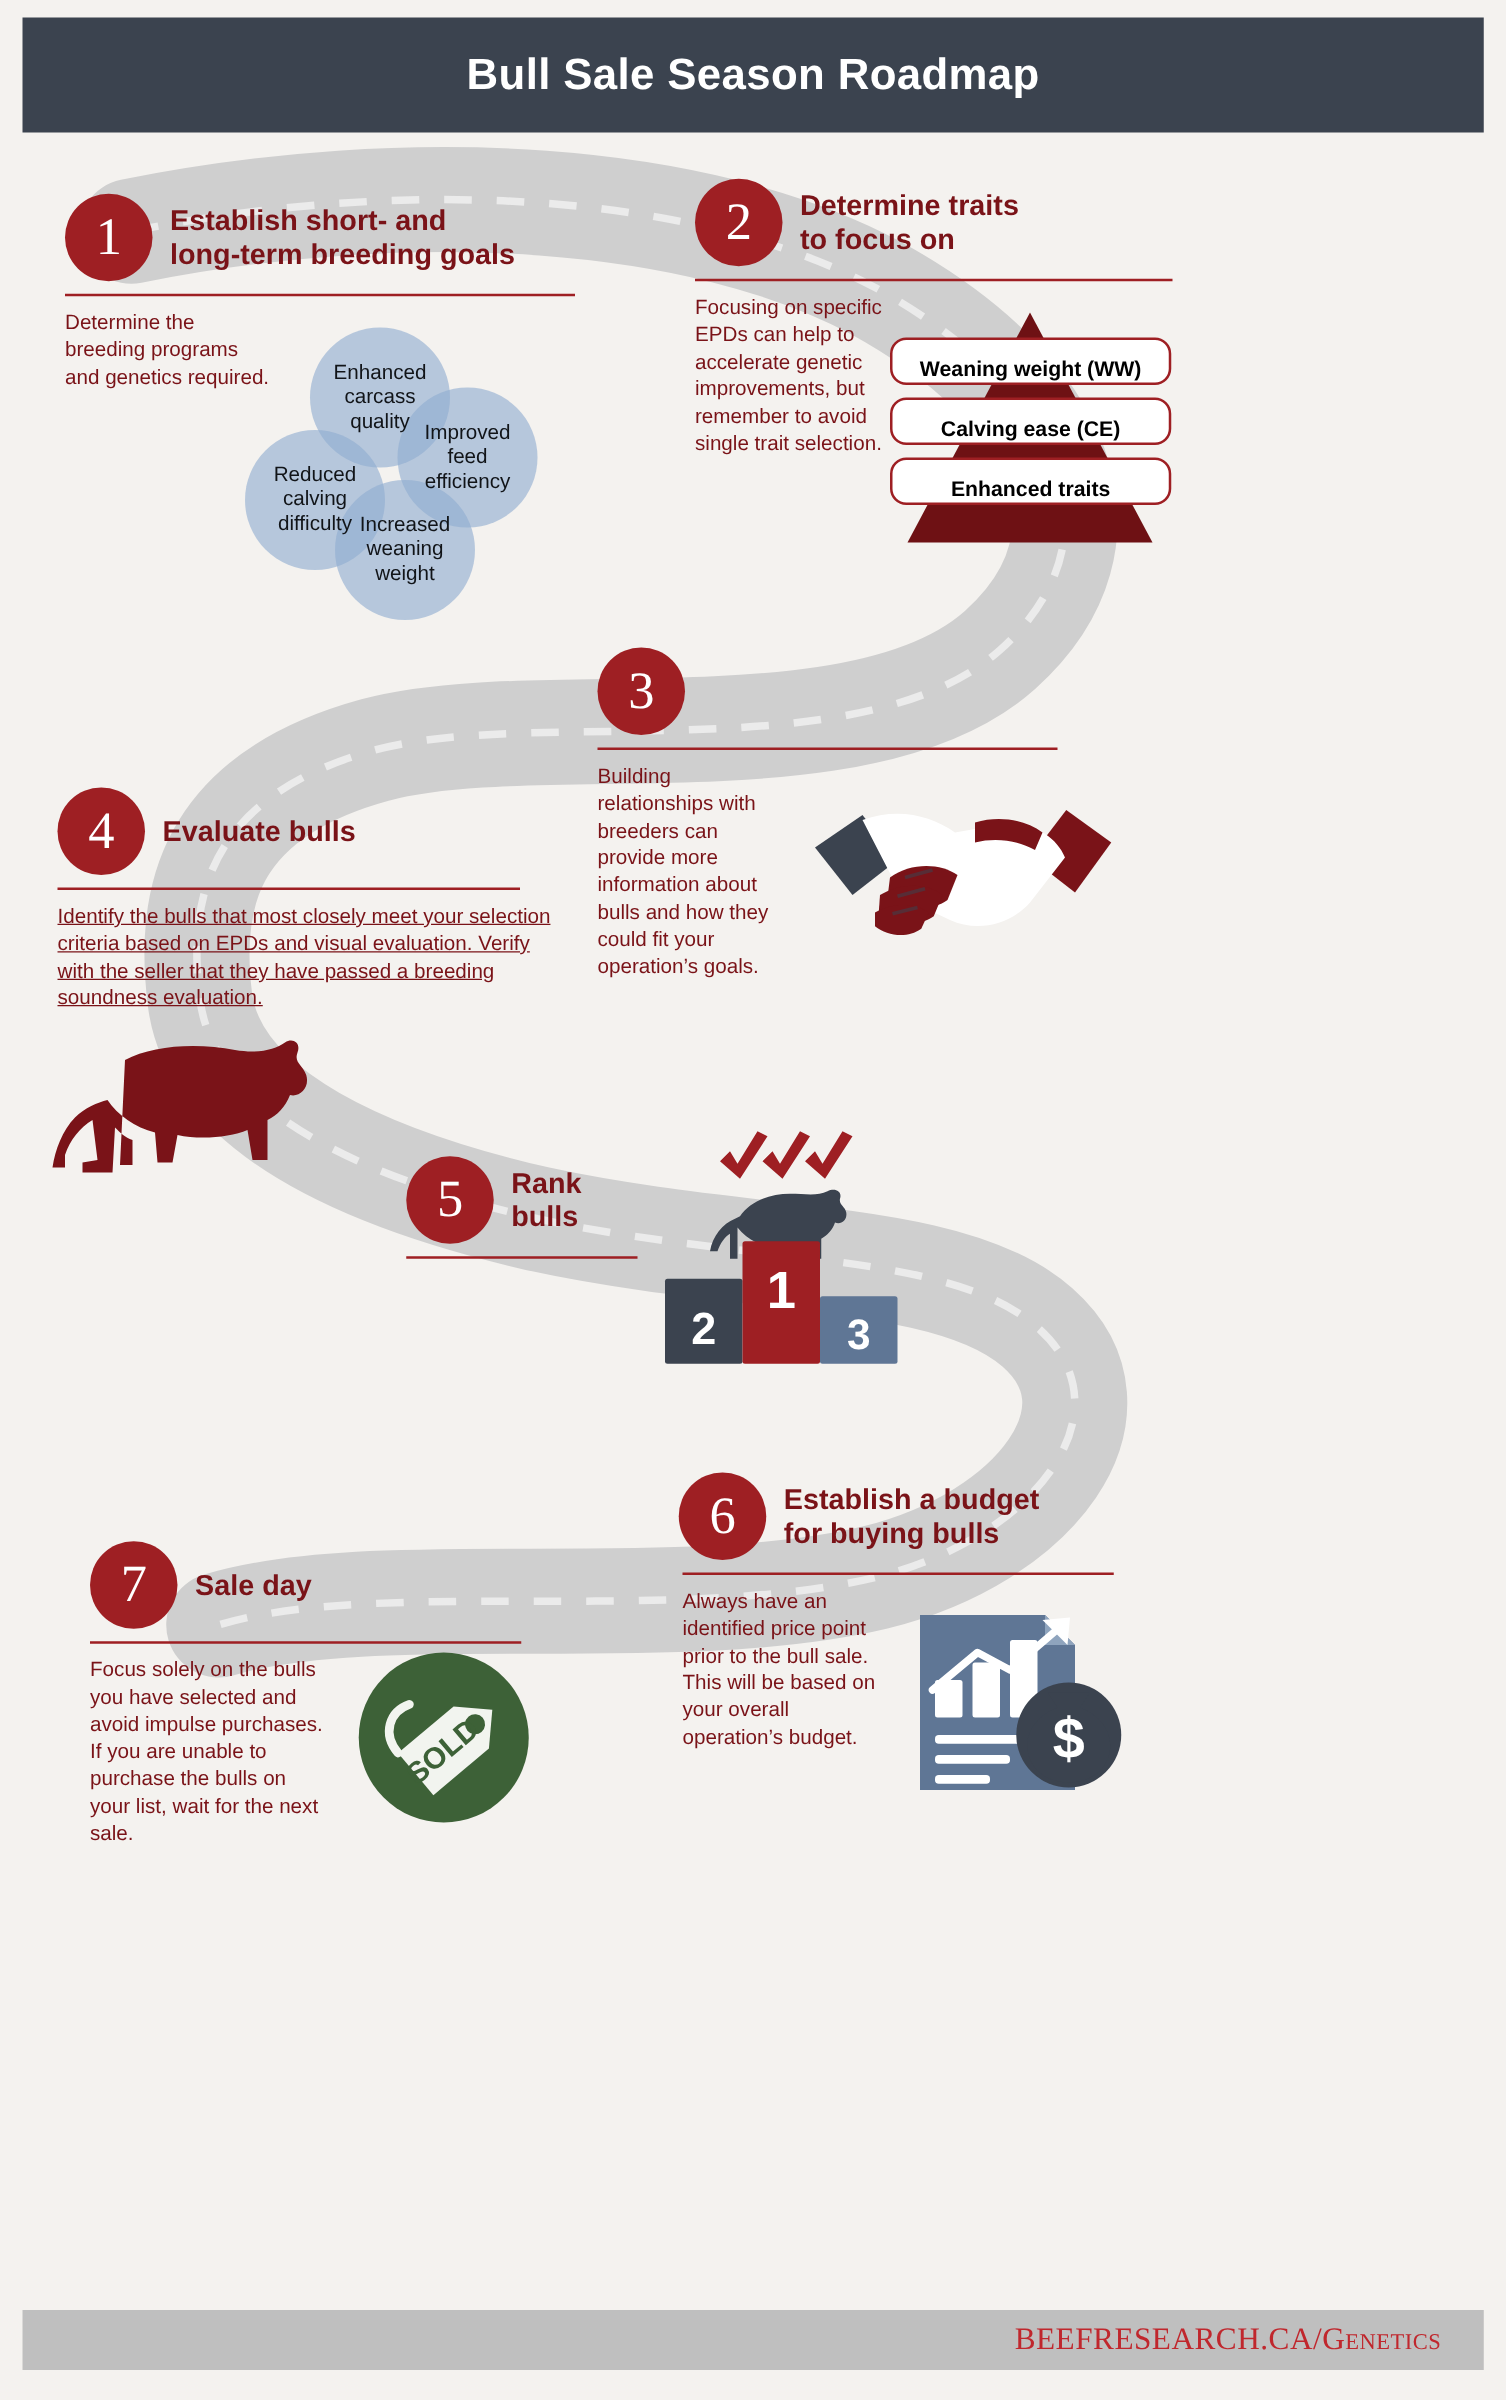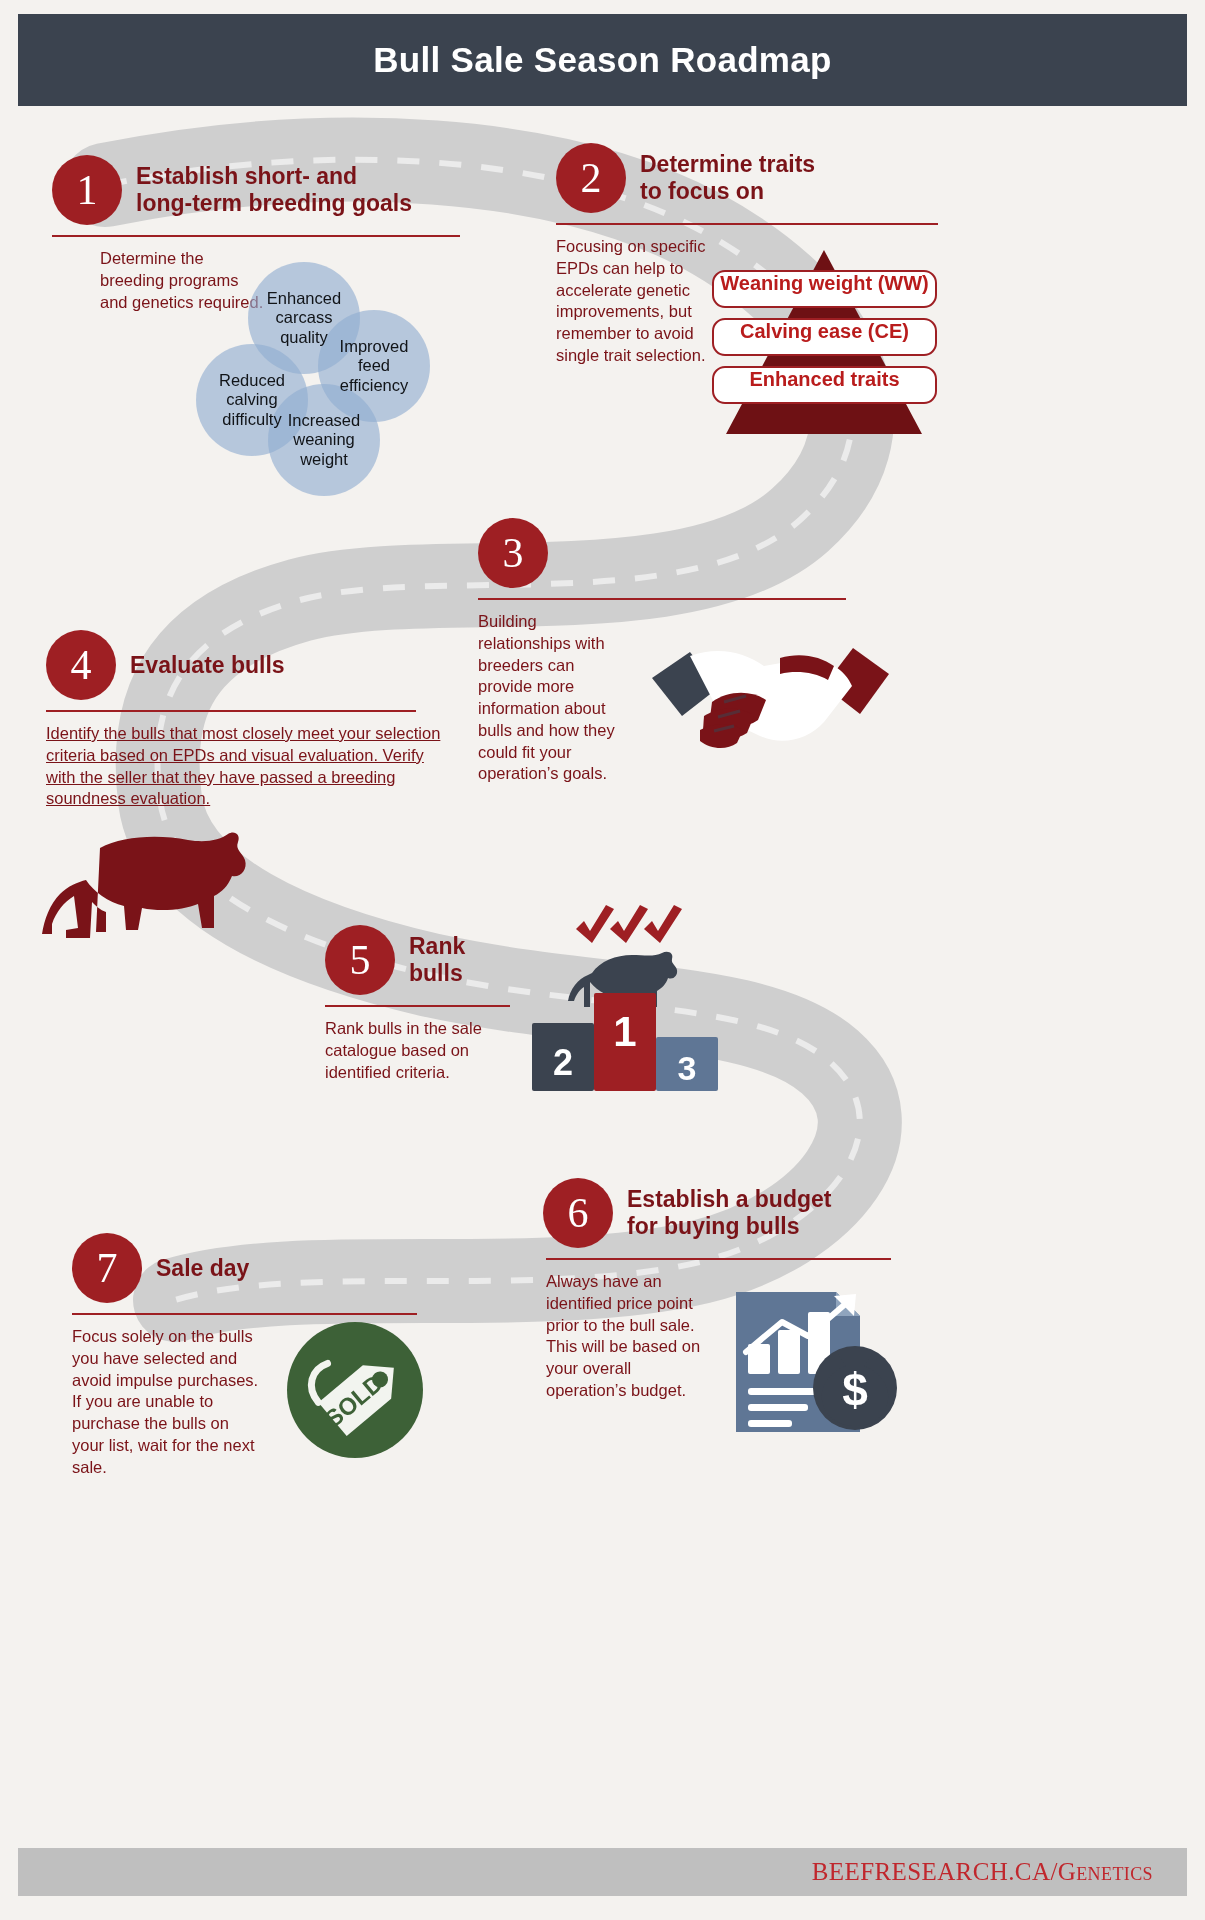--- a/index.html
+++ b/index.html
@@ -38,42 +38,42 @@
     white-space:pre-line;
   }
   .rule{height:2px;background:#9e1f23;margin-top:10px;}
   .body-text{
     color:#7a1318;font-size:16.5px;line-height:1.32;margin-top:11px;
   }
 
   
   #step1{left:52px;top:155px;width:470px;}
   #step1 .rule{width:408px;margin-left:0;}
-  #step1 .body-text{width:165px;margin-left:48px;}
+  #step1 .body-text{width:165px;}
 
   
   .venn{position:absolute;left:196px;top:262px;width:235px;height:245px;}
   .circ{
     position:absolute;border-radius:50%;
     background:rgba(143,172,209,.62);
     display:flex;align-items:center;justify-content:center;text-align:center;
     color:#111418;font-size:16.5px;line-height:1.18;font-weight:normal;
   }
   .circ span{position:relative;z-index:3;}
 
   
   #step2{left:556px;top:143px;width:400px;}
   #step2 .rule{width:382px;}
   #step2 .body-text{width:160px;}
 
   .pyramid{position:absolute;left:712px;top:248px;width:225px;height:190px;}
   .pbar{
     position:relative;background:#fff;border:2px solid #9e1f23;border-radius:13px;
-    height:34px;display:flex;align-items:flex-start;justify-content:center;
-    color:#b91c1c;font-size:20px;font-weight:bold;z-index:3;
+    height:34px;display:flex;align-items:flex-end;justify-content:center;
+    color:#000000;font-size:17px;font-weight:bold;z-index:3;
   }
   .pgap{height:10px;}
 
   
   #step3{left:478px;top:518px;width:420px;}
   #step3 .rule{width:368px;}
   #step3 .body-text{width:152px;}
 
   
   #step4{left:46px;top:630px;width:420px;}
@@ -232,21 +232,20 @@
       L28 110 L52 110 L54 74 C58 78, 62 82, 68 84 L68 104 L58 104 Z"></path>
   </svg>
 
   <div class="step" id="step5">
     <div class="step-head">
       <div class="badge">5</div>
       <div class="step-title">Rank
 bulls</div>
     </div>
     <div class="rule"></div>
-    <div class="body-text">Rank bulls in the sale catalogue based on identified criteria.</div>
   </div>
 
   <div class="art" style="left:520px;top:895px;width:200px;height:210px;">
     <svg style="position:absolute;left:0;top:0;width:200px;height:210px;" viewBox="0 0 200 210">
 
       <g fill="#9e1f23">
         <path d="M56 34 L64 26 L70 36 L86 10 L94 14 L72 48 Z"></path>
         <path d="M90 34 L98 26 L104 36 L120 10 L128 14 L106 48 Z"></path>
         <path d="M124 34 L132 26 L138 36 L154 10 L162 14 L140 48 Z"></path>
       </g>

